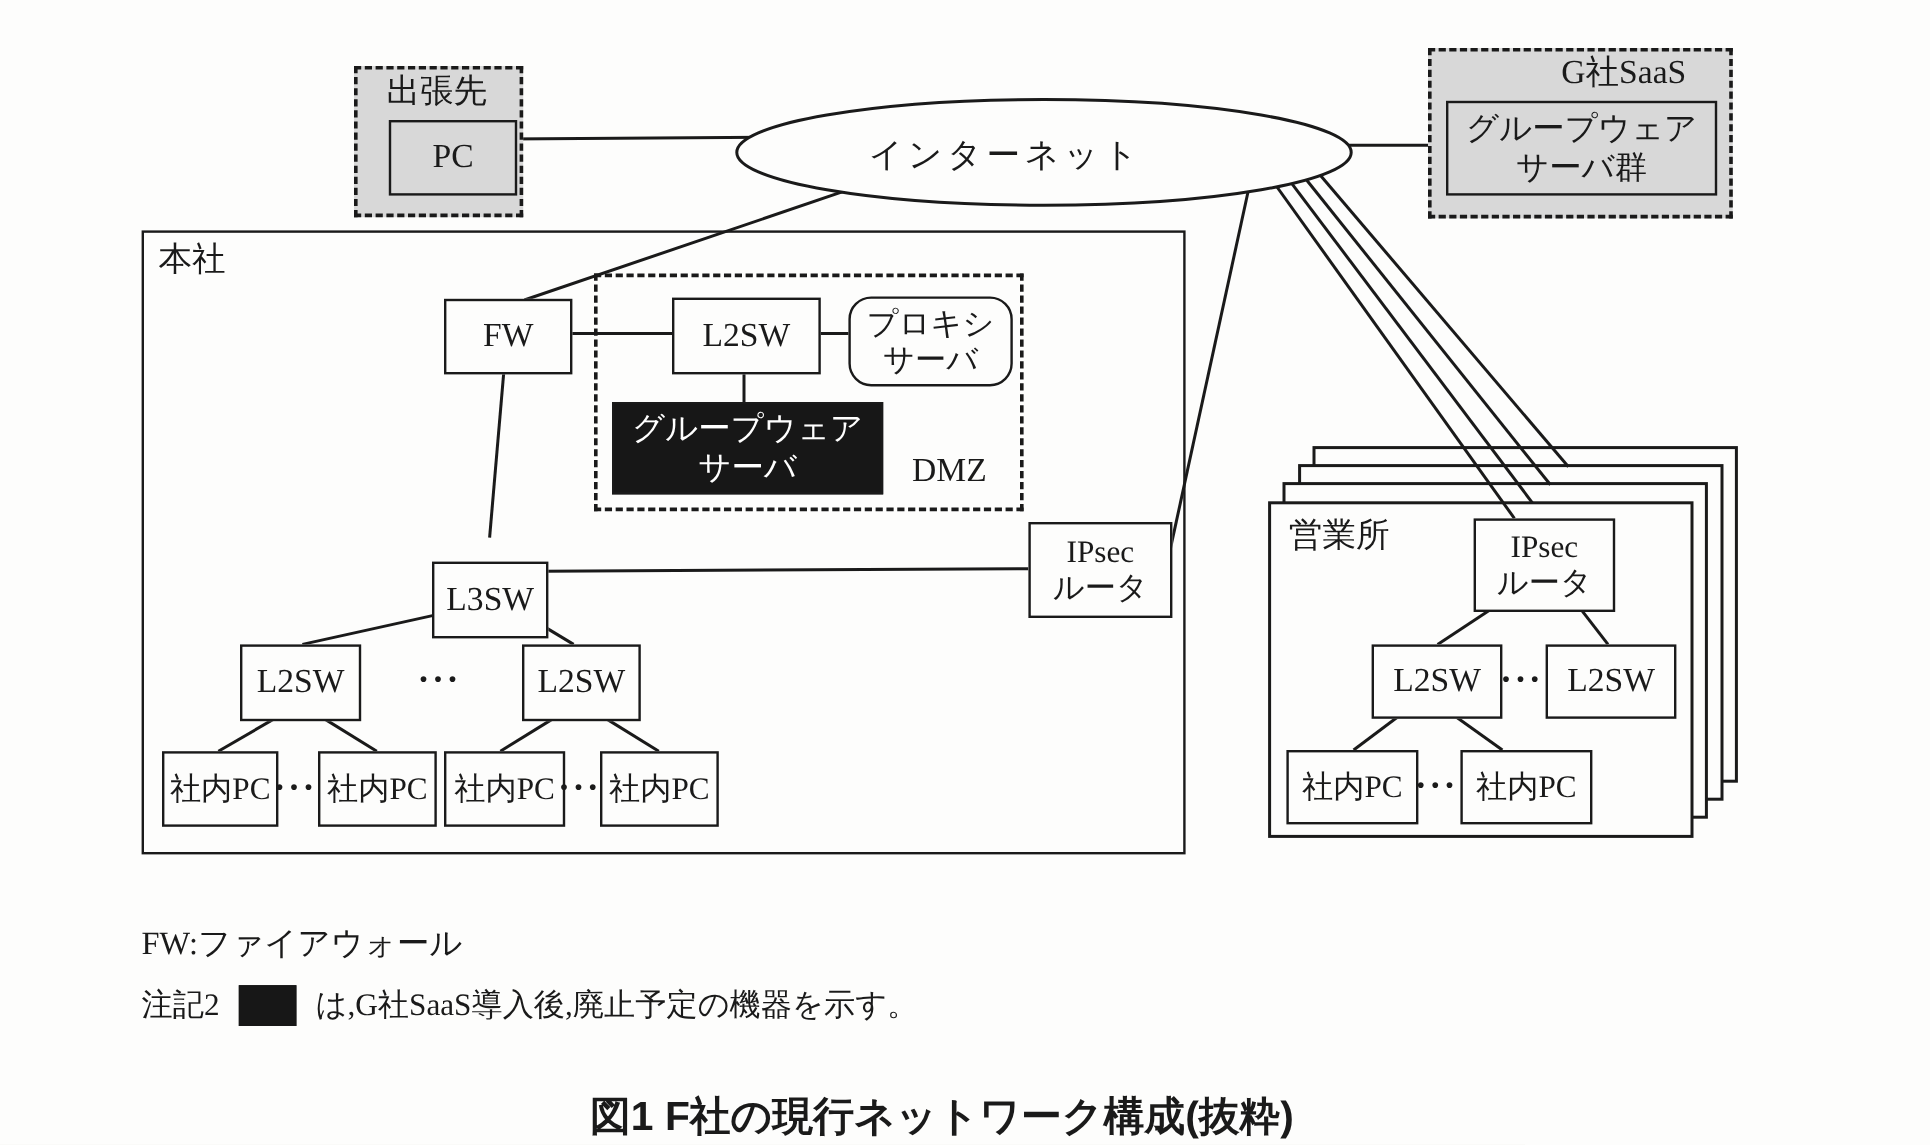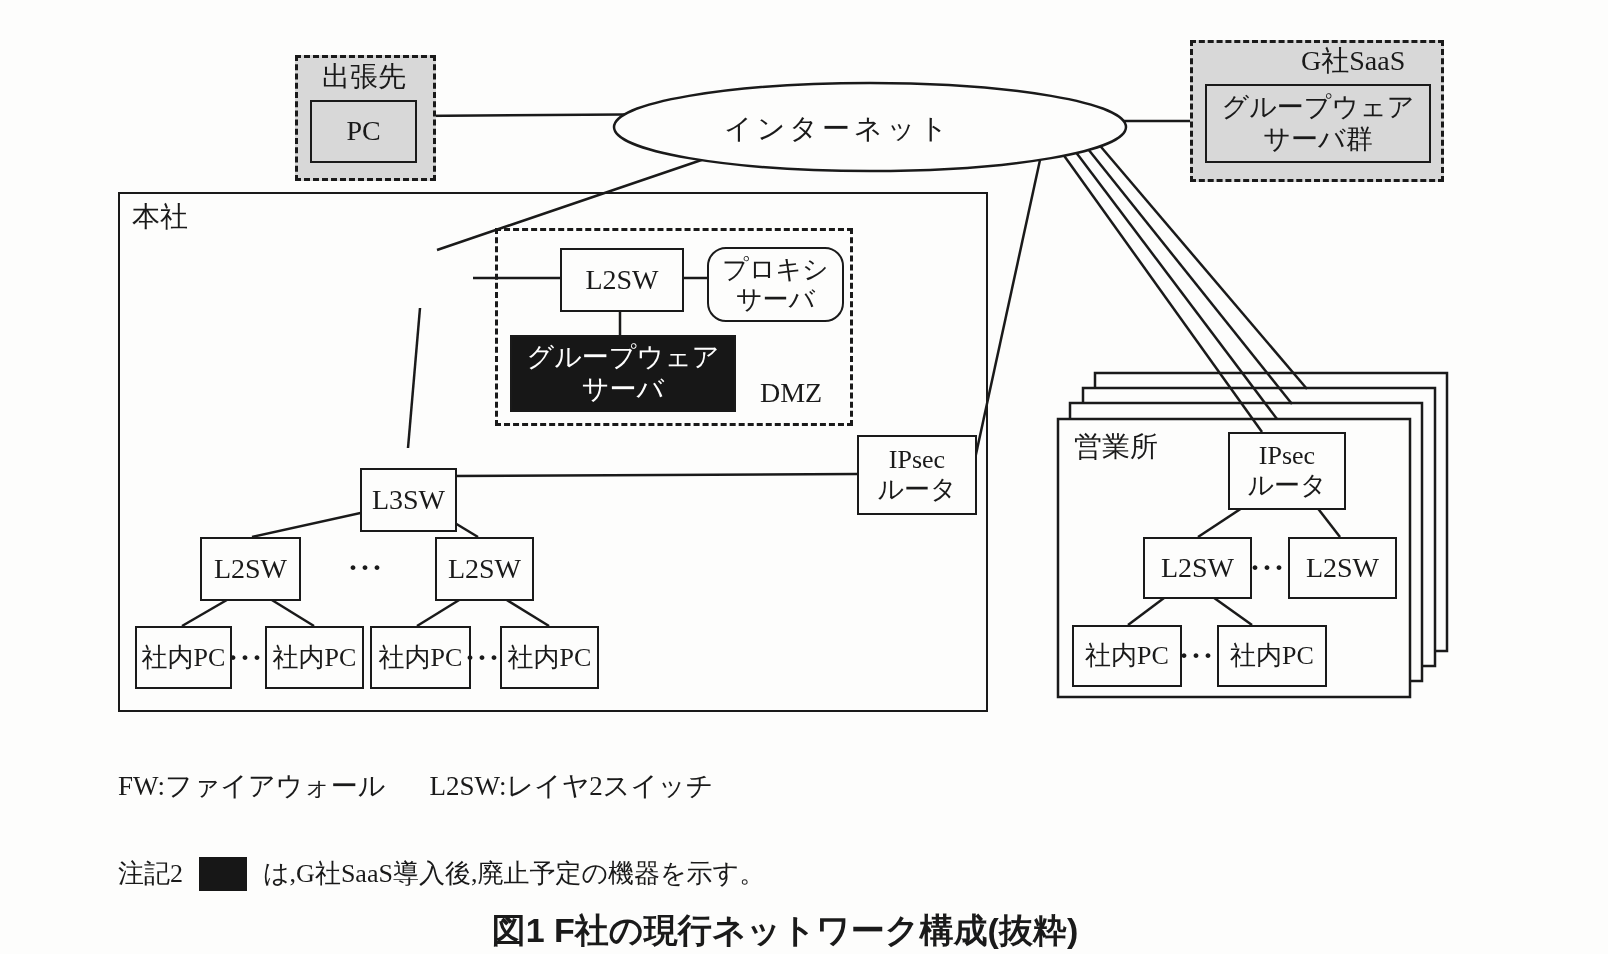--- a/index.html
+++ b/index.html
@@ -93,33 +93,34 @@
       <line x1="1210" y1="595" x2="1252" y2="625"></line>
     </g>
 
     <ellipse cx="870" cy="127" rx="256" ry="44" fill="#fdfdfc" stroke="#1a1a1a" stroke-width="2.5"></ellipse>
   </svg>
 
   <div class="ellipse-label" style="left:668px;top:110px;width:340px;">インターネット</div>
 
   <div class="container-dashed gray" style="left:295px;top:55px;width:135px;height:120px;"></div>
   <div class="zone-label" style="left:322px;top:62px;">出張先</div>
-  <div class="node gray" style="left:310px;top:100px;width:103px;height:59px;text-align:right;">PC</div>
+  <div class="node gray" style="left:324px;top:100px;width:103px;height:59px;text-align:right;">PC</div>
 
   <div class="container-dashed gray" style="left:1190px;top:40px;width:248px;height:136px;"></div>
   <div class="zone-label" style="left:1253px;top:46px;margin-left:48px;">G社SaaS</div>
   <div class="node gray" style="left:1205px;top:84px;width:222px;height:75px;font-size:27px;">グループウェア
 サーバ群</div>
 
   <div class="container-plain" style="left:118px;top:192px;width:866px;height:516px;"></div>
   <div class="zone-label" style="left:132px;top:202px;">本社</div>
 
   <div class="container-dashed" style="left:495px;top:228px;width:352px;height:192px;"></div>
   <div class="zone-label" style="left:760px;top:378px;">DMZ</div>
 
+  <div class="node" style="left:370px;top:249px;width:103px;height:59px;">FW</div>
   <div class="node" style="left:560px;top:248px;width:120px;height:60px;">L2SW</div>
   <div class="node" style="left:707px;top:247px;width:133px;height:71px;font-size:26px;border-radius:19px;">プロキシ
 サーバ</div>
   <div class="node black" style="left:510px;top:335px;width:222px;height:73px;font-size:27px;">グループウェア
 サーバ</div>
   <div class="node" style="left:360px;top:468px;width:93px;height:60px;">L3SW</div>
   <div class="node" style="left:857px;top:435px;width:116px;height:76px;font-size:26px;">IPsec
 ルータ</div>
   <div class="node" style="left:200px;top:537px;width:97px;height:60px;">L2SW</div>
   <div class="node" style="left:435px;top:537px;width:95px;height:60px;">L2SW</div>
@@ -136,25 +137,24 @@
 ルータ</div>
   <div class="node" style="left:1143px;top:537px;width:105px;height:58px;">L2SW</div>
   <div class="node" style="left:1288px;top:537px;width:105px;height:58px;">L2SW</div>
   <div class="dots" style="left:1243px;top:552px;width:50px;">···</div>
   <div class="node" style="left:1072px;top:625px;width:106px;height:58px;font-size:26px;">社内PC</div>
   <div class="node" style="left:1217px;top:625px;width:106px;height:58px;font-size:26px;">社内PC</div>
   <div class="dots" style="left:1172px;top:640px;width:50px;">···</div>
 
   <div class="legend-row" style="left:118px;top:768px;">
     <span>FW:ファイアウォール</span>
-    <span>L2SW:レイヤ2スイッチ</span>
   </div>
 
 
-  <div class="note-row" style="left:118px;top:820px;margin-top:36px;">
+  <div class="note-row" style="left:118px;top:820px;">
     <span class="note-label">注記2</span>
     <span class="swatch deprecated"></span>
     <span>は,G社SaaS導入後,廃止予定の機器を示す。</span>
   </div>
 
   <div class="caption" style="top:872px;">図1 F社の現行ネットワーク構成(抜粋)</div>
 
 </div>
 
 </body></html>

